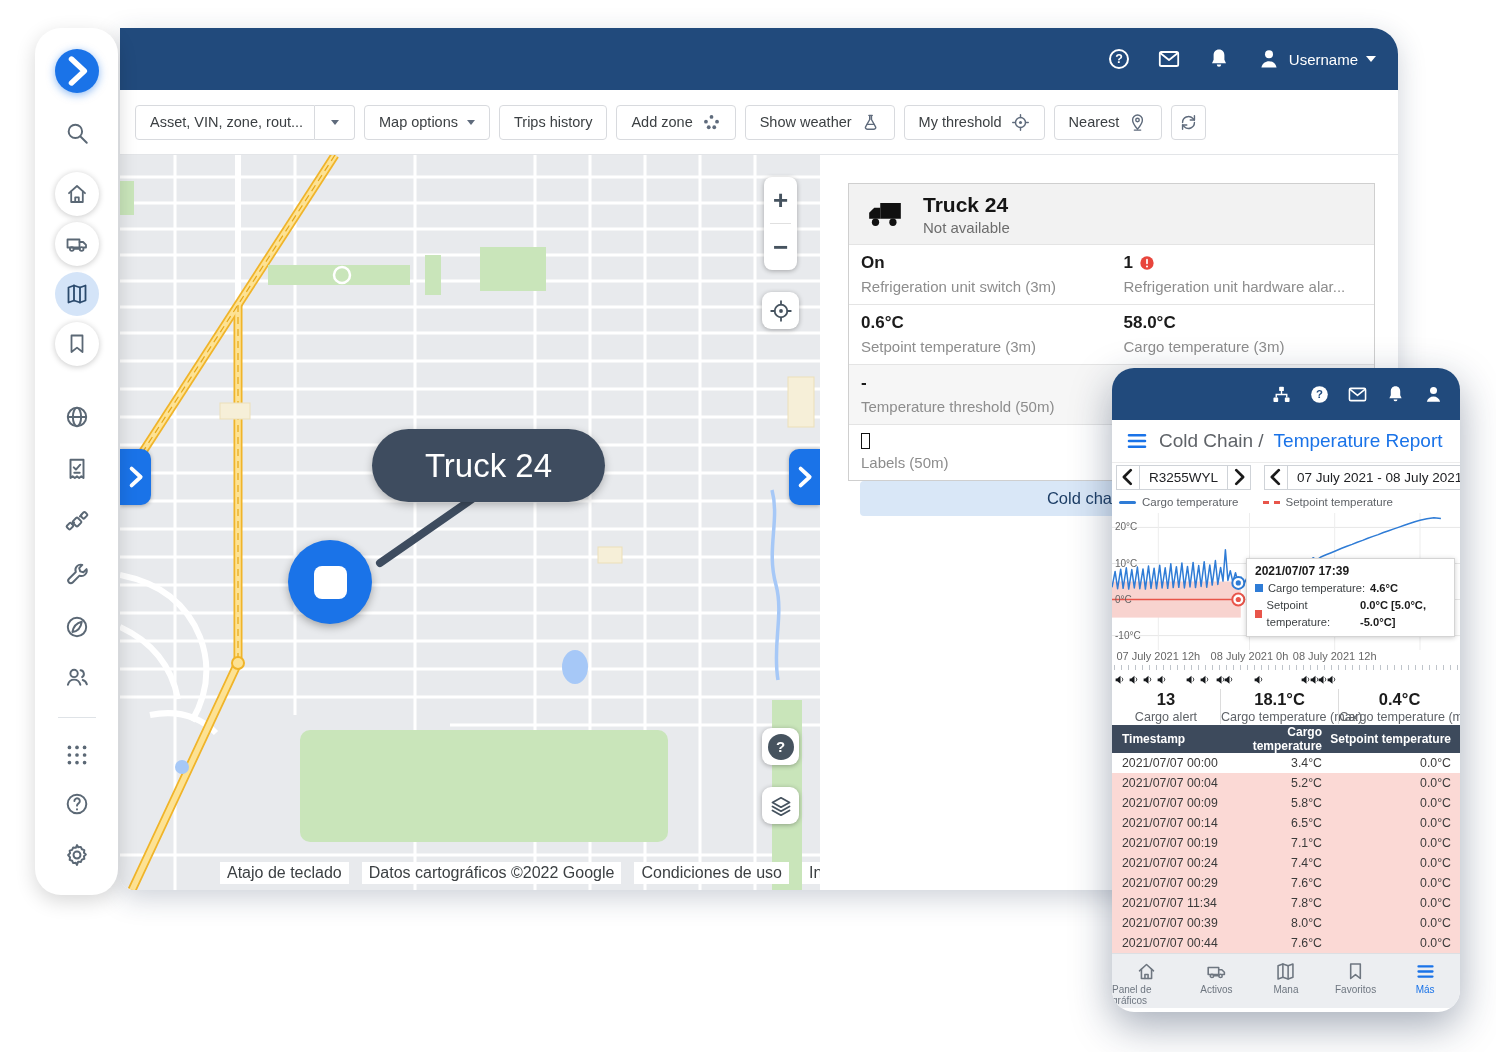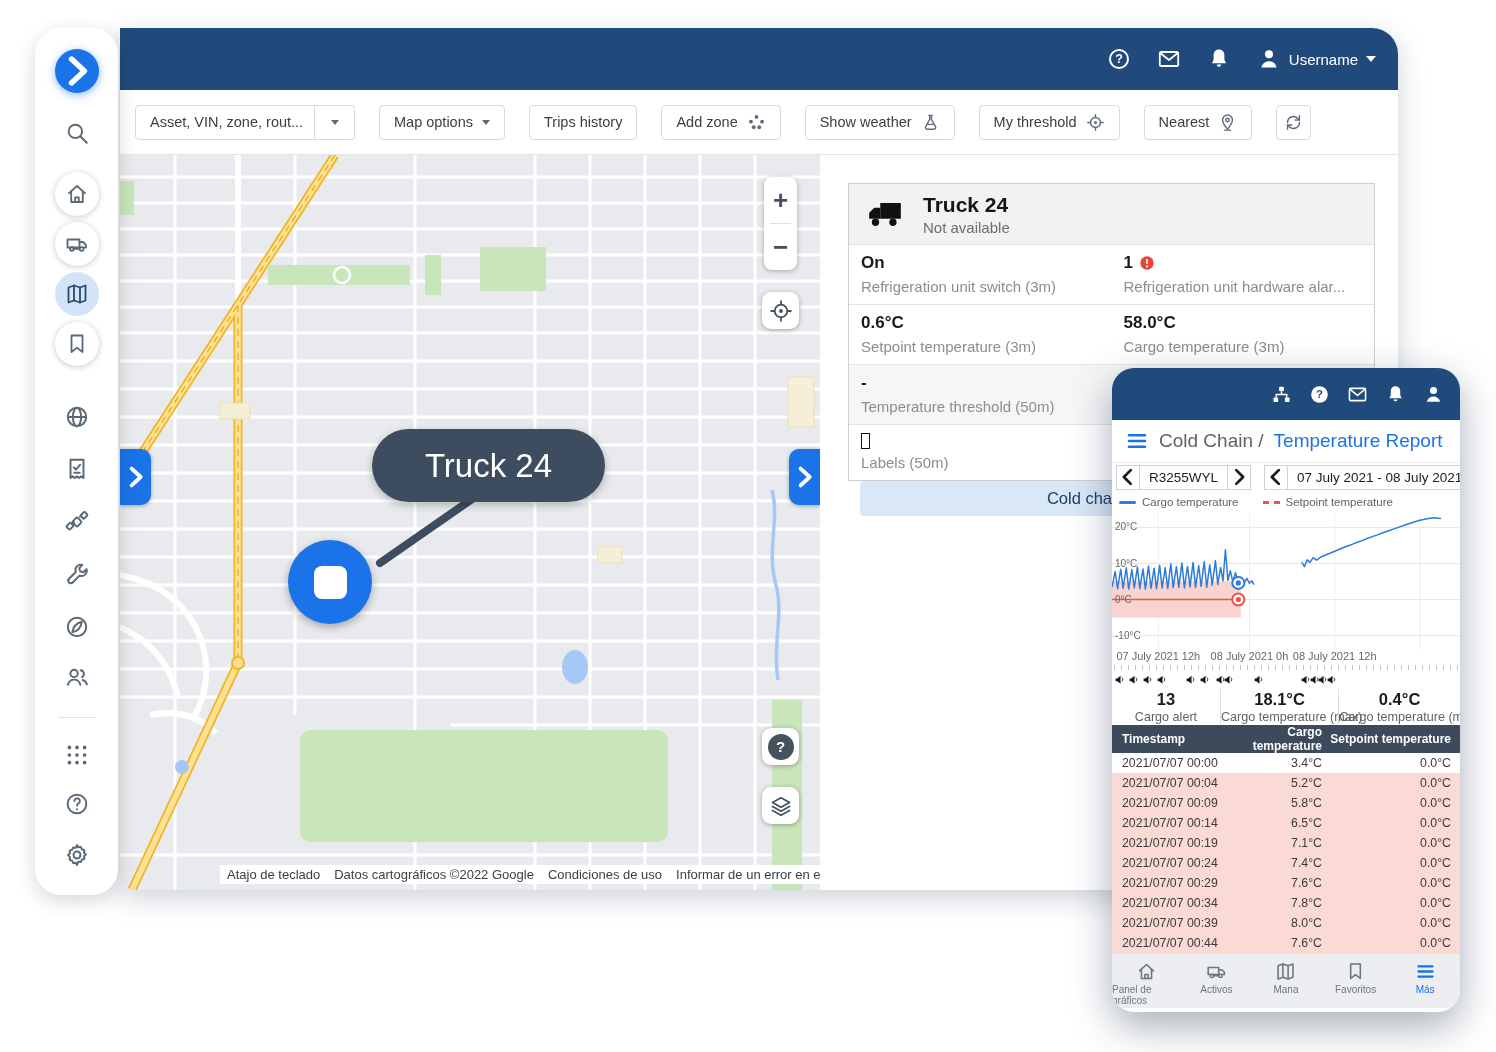--- a/index.html
+++ b/index.html
@@ -11,38 +11,38 @@
     border-radius:0 26px 14px 14px; overflow:hidden; background:#fff;
     box-shadow:0 8px 28px rgba(30,50,80,.22); }
   .navbar { height:62px; background:#214a7c; display:flex; align-items:center; justify-content:flex-end;
     padding-right:22px; gap:26px; }
   .navbar .nico { width:24px; height:24px; color:#fff; cursor:pointer; }
   .user-chip { display:flex; align-items:center; gap:8px; color:#fff; font-size:15px; cursor:pointer; }
   .caret-down { width:0; height:0; border-left:5px solid transparent; border-right:5px solid transparent;
     border-top:6px solid #fff; display:inline-block; }
 
   .toolbar { height:65px; background:#fff; border-bottom:1px solid #e3e5e8; display:flex; align-items:center;
-    padding-left:15px; gap:24px; }
+    padding-left:15px; gap:9px; }
   .tbtn { height:35px; border:1px solid #d8dade; border-radius:4px; background:#fff; display:flex;
     align-items:center; justify-content:center; gap:9px; font-size:14.5px; color:#3c4043; padding:0 14px;
     cursor:pointer; white-space:nowrap; }
   .tbtn .ticon { width:19px; height:19px; color:#5f6b7c; }
   .caret-gray { width:0; height:0; border-left:4.5px solid transparent; border-right:4.5px solid transparent;
     border-top:5.5px solid #5f6b7c; display:inline-block; }
   .search-group { display:flex; }
   .search-box { width:180px; justify-content:flex-start; border-radius:4px 0 0 4px; }
   .search-dd { width:40px; border-left:none; border-radius:0 4px 4px 0; padding:0; }
   .icon-only { width:35px; padding:0; }
 
   .content { position:relative; width:1278px; height:735px; background:#fff; }
 
   
   .map-pane { position:absolute; left:0; top:0; width:700px; height:735px; overflow:hidden; background:#e8eaed; cursor:grab; }
   .map-art { position:absolute; inset:0; }
-  .attribution { position:absolute; left:100px; bottom:6px; display:flex; font-size:13px; color:#3c4043; }
+  .attribution { position:absolute; left:100px; bottom:6px; display:flex; gap:13px; font-size:16px; color:#3c4043; }
   .attribution span { background:#fff; padding:2px 7px; white-space:nowrap; }
   .edge-chevron { position:absolute; width:31px; height:56px; background:#1a73e8; color:#fff; display:flex;
     align-items:center; justify-content:center; cursor:pointer; box-shadow:0 1px 4px rgba(0,0,0,.3); }
   .edge-chevron svg { width:18px; height:18px; }
   .zoom-ctrl { position:absolute; right:23px; top:22px; width:33px; background:#fff; border-radius:8px;
     box-shadow:0 1px 5px rgba(0,0,0,.3); display:flex; flex-direction:column; align-items:center; }
   .zoom-btn { width:33px; height:46px; display:flex; align-items:center; justify-content:center; font-size:26px;
     color:#46535f; cursor:pointer; font-weight:bold; }
   .zoom-sep { width:21px; height:1px; background:#e0e0e0; }
   .map-sq-btn { position:absolute; right:21px; width:37px; height:37px; background:#fff; border-radius:9px;
@@ -674,20 +674,33 @@
           <path d="M189.7 49.0 L192.4 53.7 L195.2 46.9 L198.0 49.4 L201.1 44.7 L204.6 47.2 L208.8 44.0 L214.0 41.8 L219.2 39.7 L224.5 37.5 L229.7 35.3 L234.9 33.2 L240.1 31.4 L245.3 29.2 L250.6 27.4 L255.8 25.2 L261.0 23.4 L266.2 21.6 L271.4 19.5 L276.7 17.7 L281.9 15.9 L287.1 14.1 L292.3 12.3 L297.5 10.5 L302.8 8.7 L308.0 7.2 L314.9 5.8 L321.9 4.7 L328.9 5.4" fill="none" stroke="#2f7cd6" stroke-width="1.5" stroke-linejoin="round"></path>
           <circle cx="126.3" cy="69.9" r="6" fill="#fff" stroke="#2f7cd6" stroke-width="2"></circle>
           <circle cx="126.3" cy="69.9" r="2.6" fill="#2f7cd6"></circle>
           <circle cx="126.3" cy="86.5" r="6" fill="#fff" stroke="#e8554a" stroke-width="2"></circle>
           <circle cx="126.3" cy="86.5" r="2.6" fill="#e8554a"></circle>
         </svg>
       <span class="ytick" style="top:14px;">20°C</span>
       <span class="ytick" style="top:51px;">10°C</span>
       <span class="ytick" style="top:87px;">0°C</span>
       <span class="ytick" style="top:123px;">-10°C</span>
+      <div class="tooltip">
+        <div class="tt-title">2021/07/07 17:39</div>
+        <div class="tt-row">
+          <span class="tt-sw" style="background:#2f7cd6;"></span>
+          <span>Cargo temperature:</span>
+          <b>4.6°C</b>
+        </div>
+        <div class="tt-row">
+          <span class="tt-sw" style="background:#e8554a;"></span>
+          <span>Setpoint temperature:</span>
+          <b>0.0°C [5.0°C, -5.0°C]</b>
+        </div>
+      </div>
     </div>
 
     <div class="xticks">
       <span style="left:13.3%;">07 July 2021 12h</span>
       <span style="left:39.5%;">08 July 2021 0h</span>
       <span style="left:64%;">08 July 2021 12h</span>
     </div>
     <div class="tick-ruler"></div>
     <div class="alert-strip" id="alert-strip">
         <span class="meg" style="left: 0.5%;">
@@ -823,21 +836,21 @@
             <td class="c-ts">2021/07/07 00:24</td>
             <td class="c-cg">7.4°C</td>
             <td class="c-sp">0.0°C</td>
           </tr>
           <tr class="alert">
             <td class="c-ts">2021/07/07 00:29</td>
             <td class="c-cg">7.6°C</td>
             <td class="c-sp">0.0°C</td>
           </tr>
           <tr class="alert">
-            <td class="c-ts">2021/07/07 00:34</td>
+            <td class="c-ts">2021/07/07 11:34</td>
             <td class="c-cg">7.8°C</td>
             <td class="c-sp">0.0°C</td>
           </tr>
           <tr class="alert">
             <td class="c-ts">2021/07/07 00:39</td>
             <td class="c-cg">8.0°C</td>
             <td class="c-sp">0.0°C</td>
           </tr>
           <tr class="alert">
             <td class="c-ts">2021/07/07 00:44</td>

